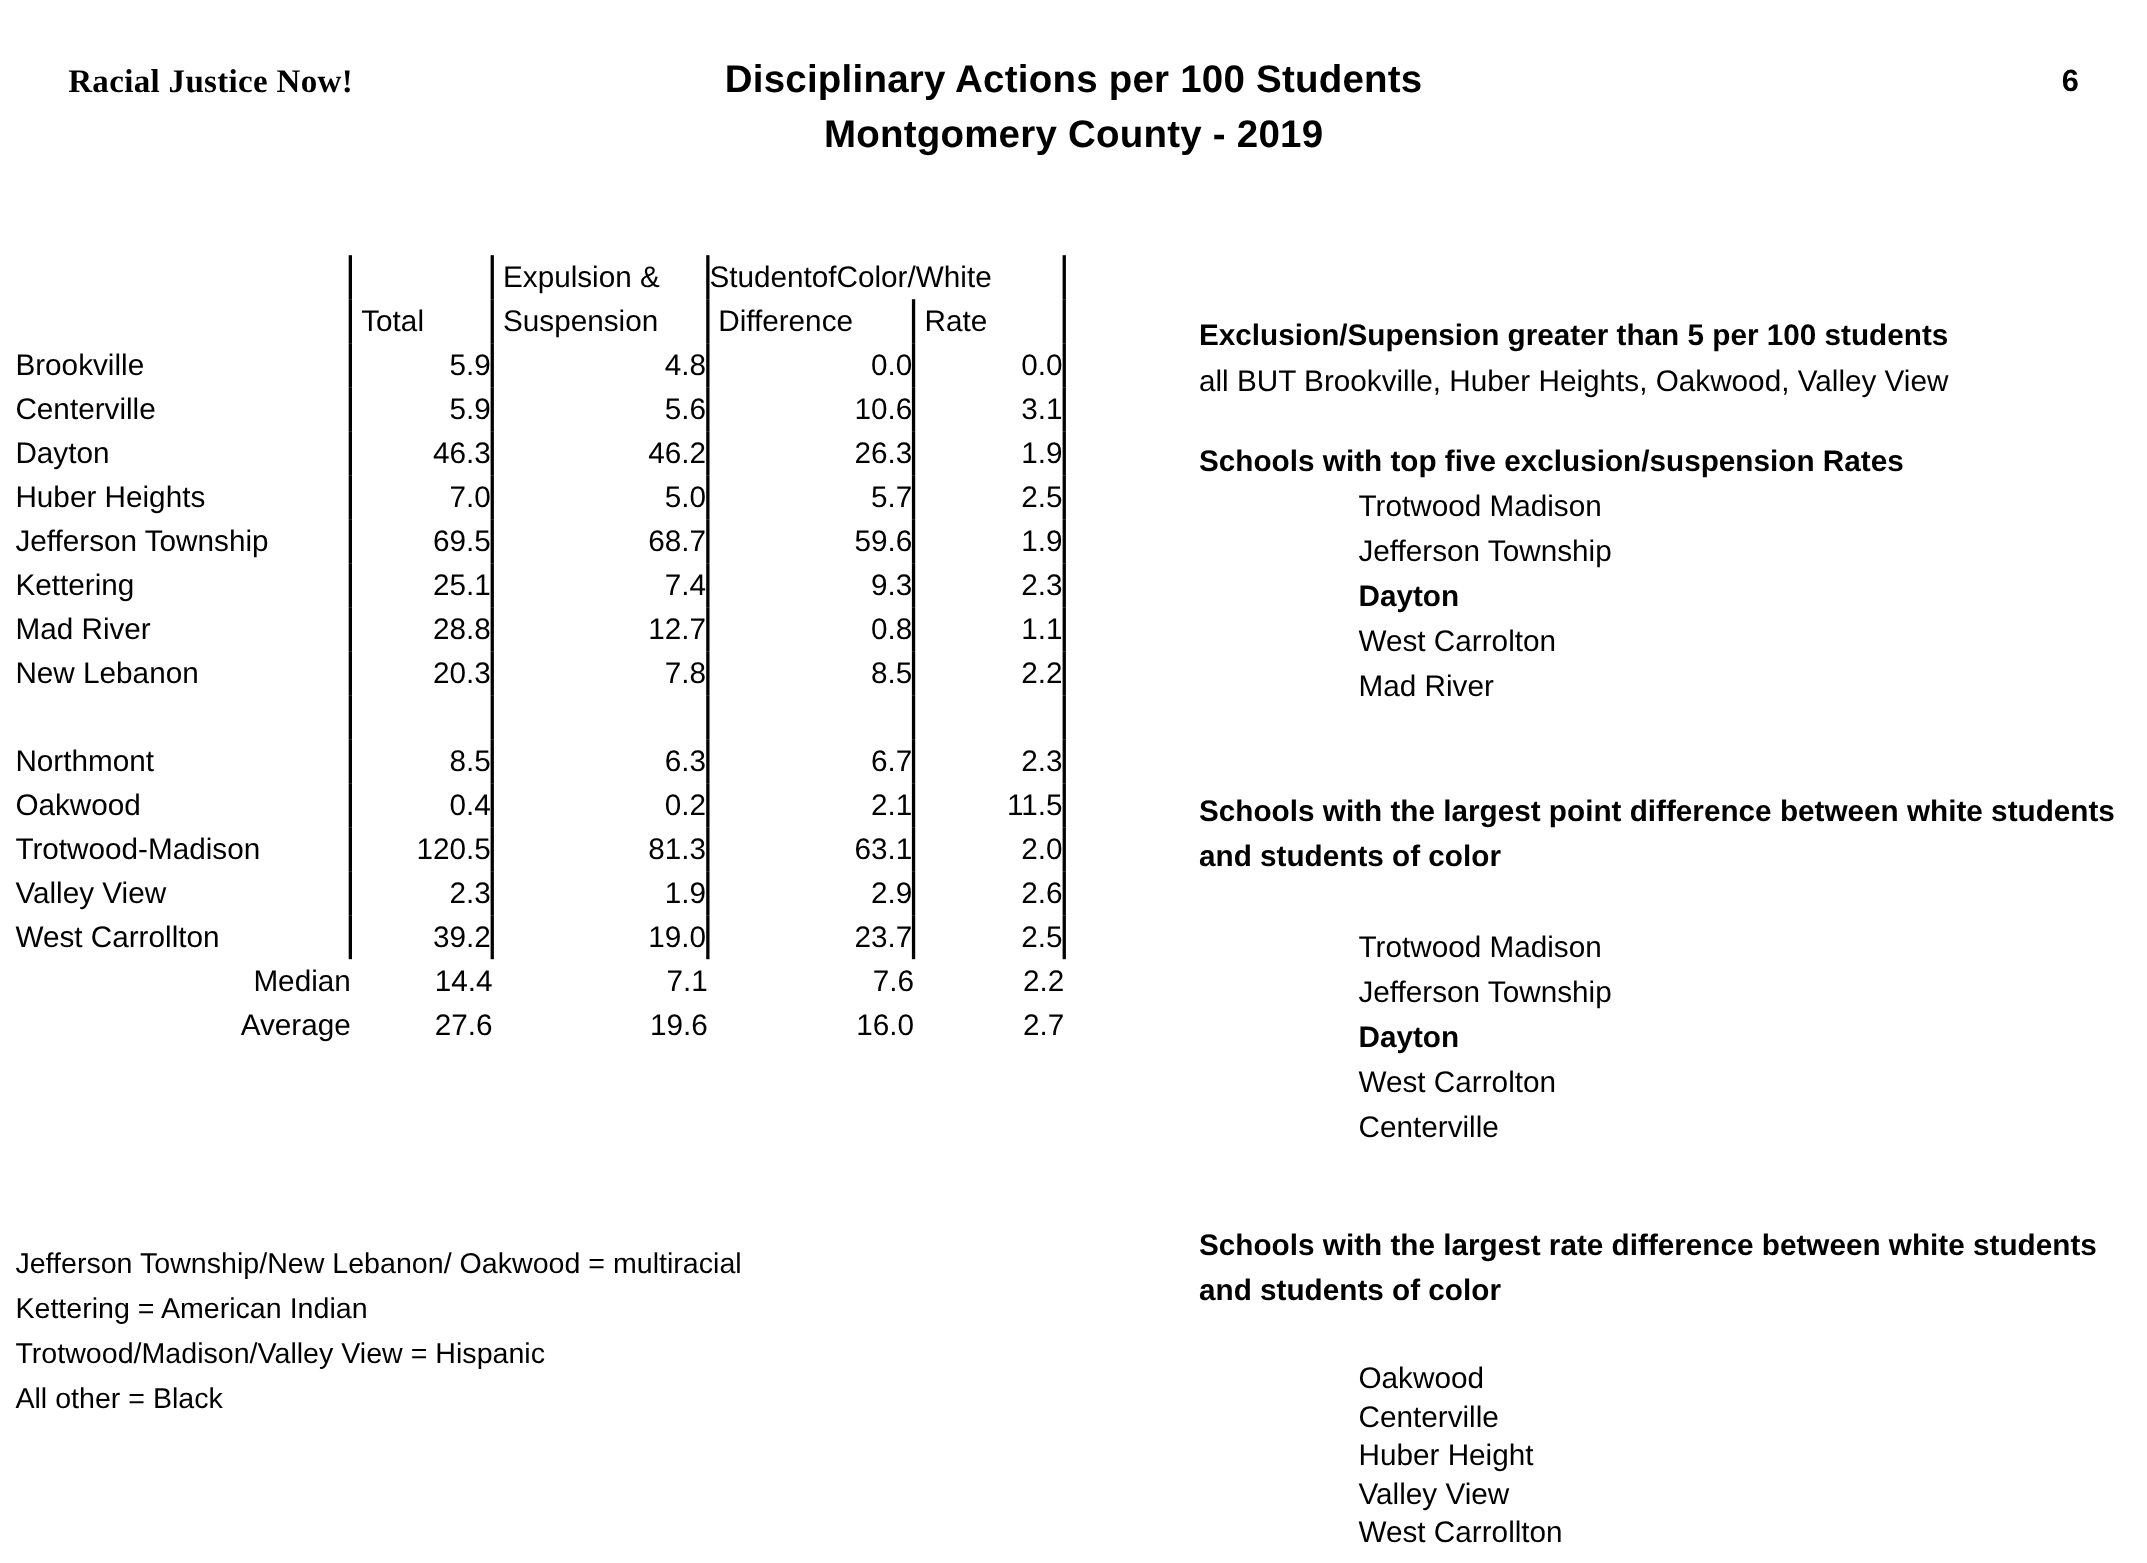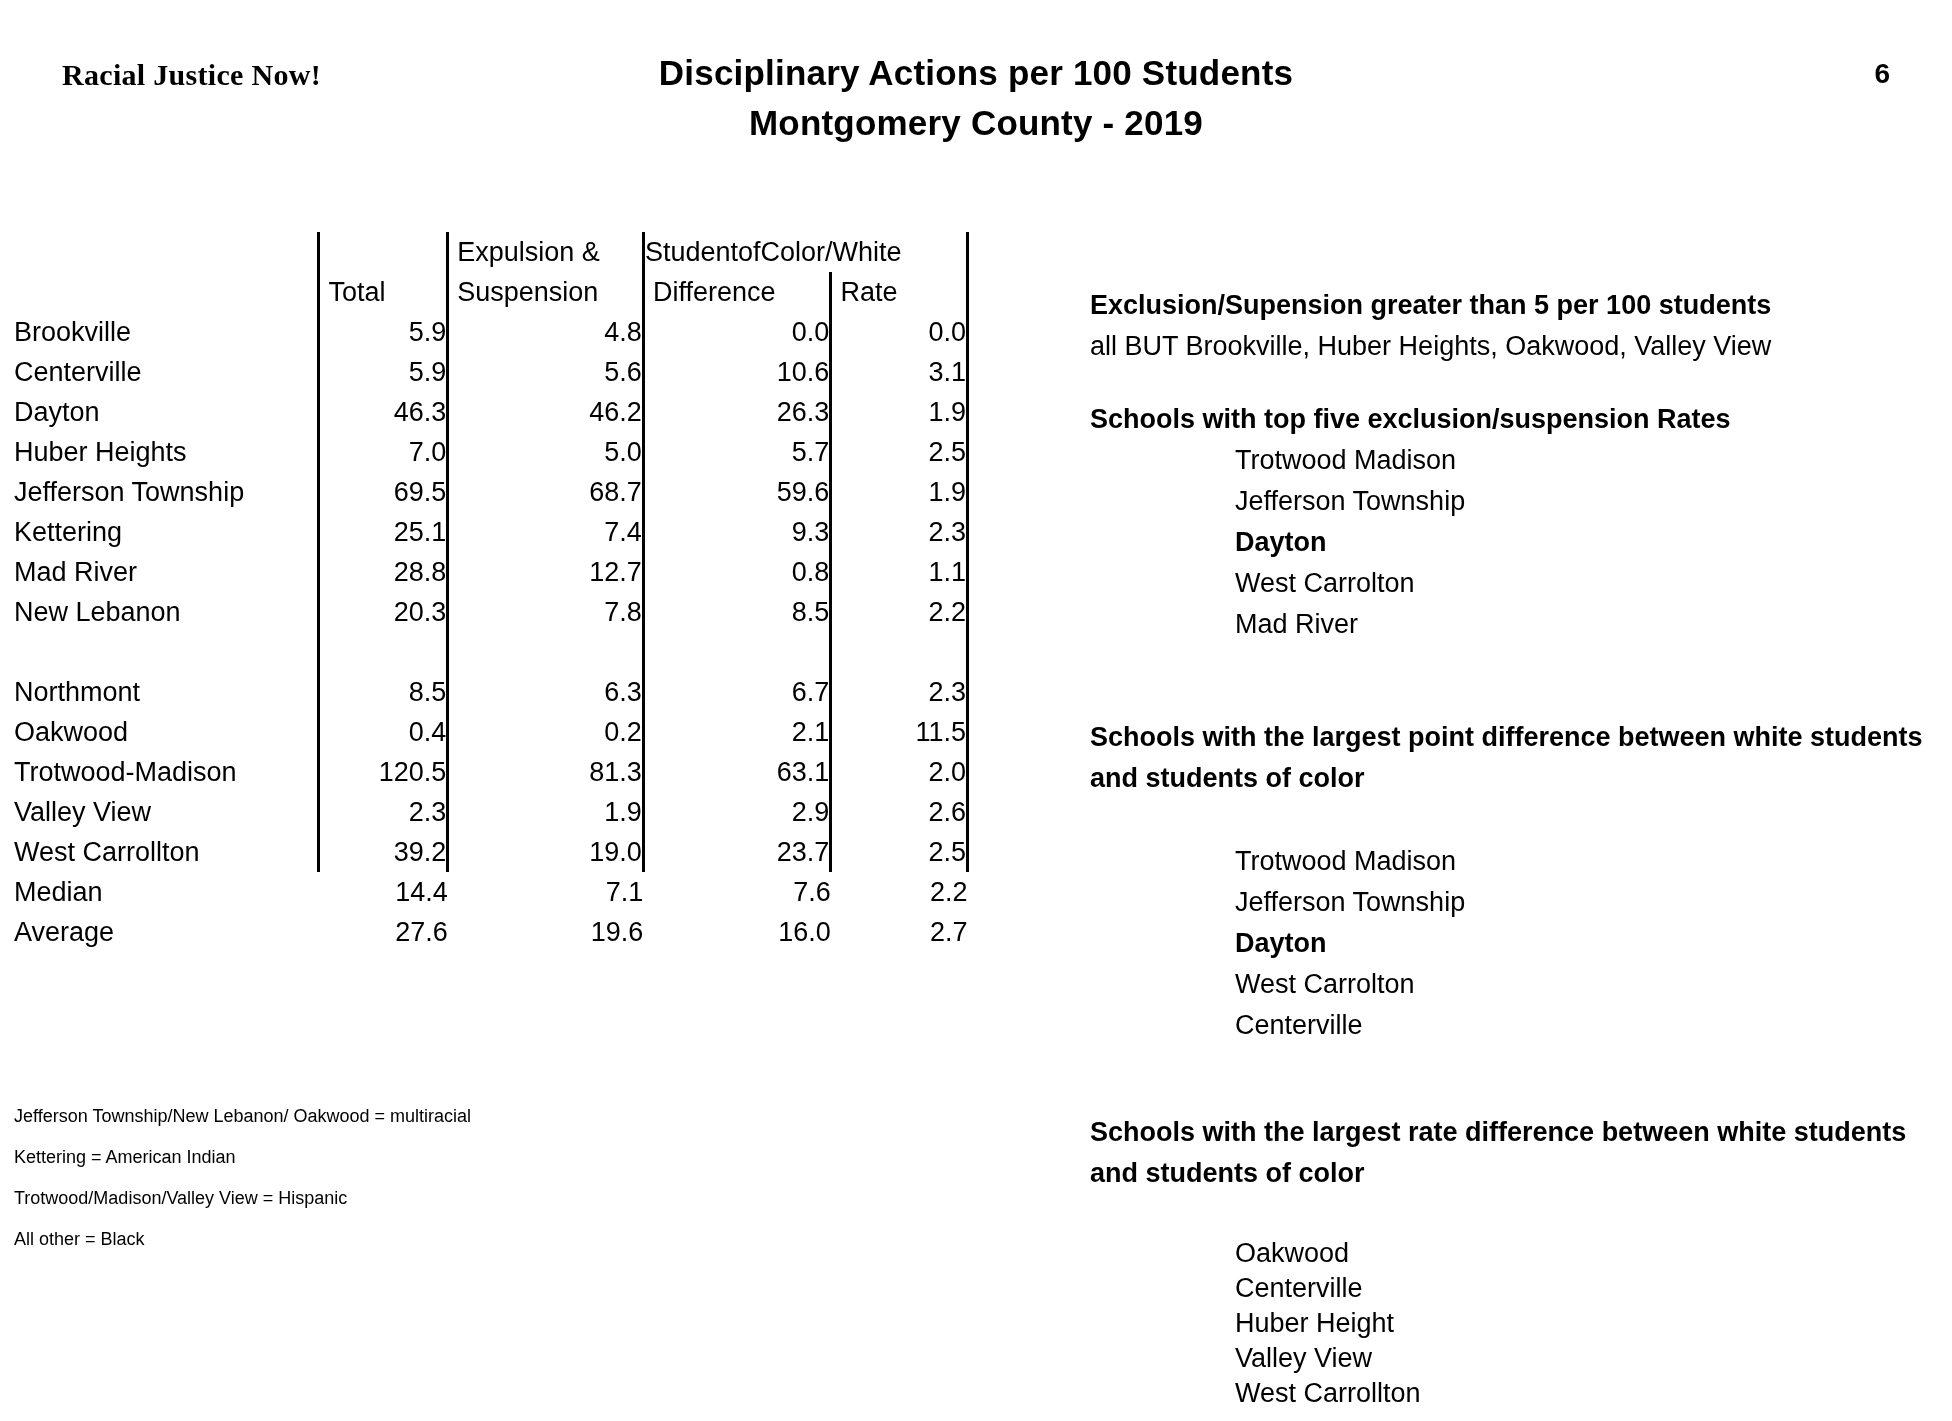--- a/index.html
+++ b/index.html
@@ -85,33 +85,33 @@
   .hdr-left-label { text-align: left !important; padding-left: 8px !important; padding-right: 0 !important; }
   .span-soc {
     border-left: 3px solid #000;
     text-align: left;
     padding-left: 8px;
     font-weight: bold;
     border-right: 3px solid #000;
   }
 
   .spacer-row td { height: 22px; line-height: 22px; }
-  .stat-label { padding-right: 26px; font-weight: bold; }
+  .stat-label { text-align: right; padding-right: 26px; font-weight: bold; }
   .stat-val { font-weight: bold; }
   .stat-row td { border-left: none !important; border-right: none !important; }
   .stat-row .c-total, .stat-row .c-exp, .stat-row .c-diff, .stat-row .c-rate {
     border-left: none; border-right: none;
   }
 
   
   .footnotes {
     position: absolute;
     left: 14px;
-    top: 1096px;
-    font-size: 18px;
+    top: 1128px;
+    font-size: 26px;
     line-height: 41px;
   }
 
   
   .right-col {
     position: absolute;
     left: 1090px;
     top: 285px;
     width: 850px;
     font-size: 27px;

